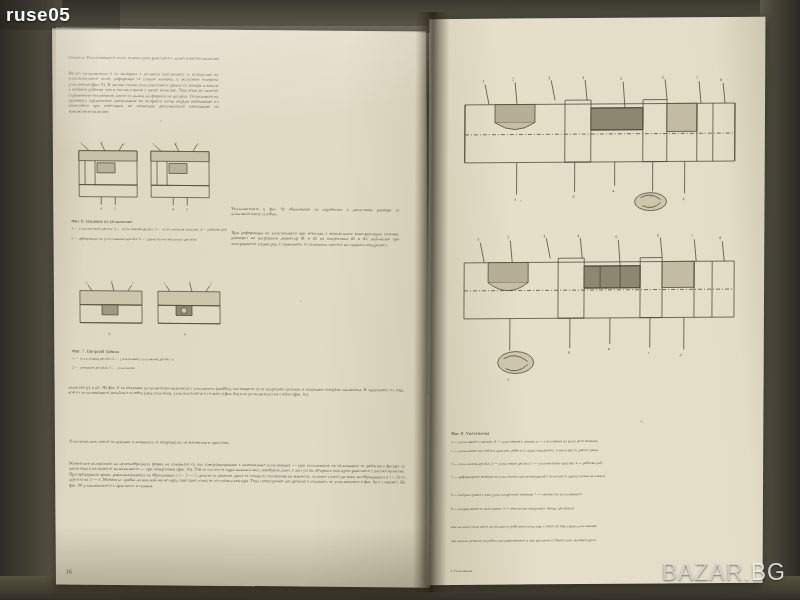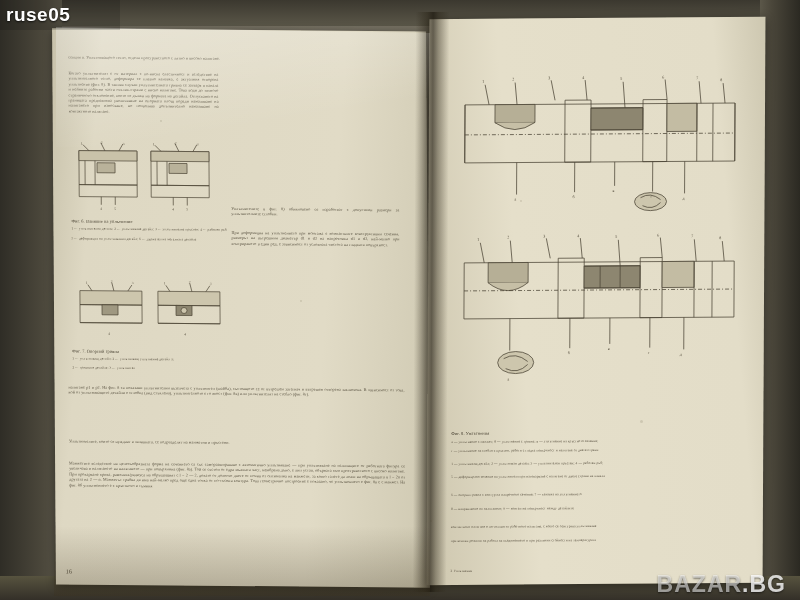--- a/index.html
+++ b/index.html
@@ -140,23 +140,23 @@
   
   .fig {
     position: absolute;
   }
   .fig svg { display: block; }
 
   
   .wm {
     position: absolute;
     right: 14px;
-    bottom: 2px;
+    bottom: 14px;
     font-family: "Liberation Sans", sans-serif;
-    font-weight: bold;
+    font-weight: normal;
     font-size: 23px;
     color: rgba(255,255,255,.55);
     letter-spacing: 1px;
     text-shadow: 0 1px 2px rgba(0,0,0,.5);
     text-align: center;
   }
   .wm .dot { color: rgba(255,255,255,.8); }
 
   
   .corner-label {

